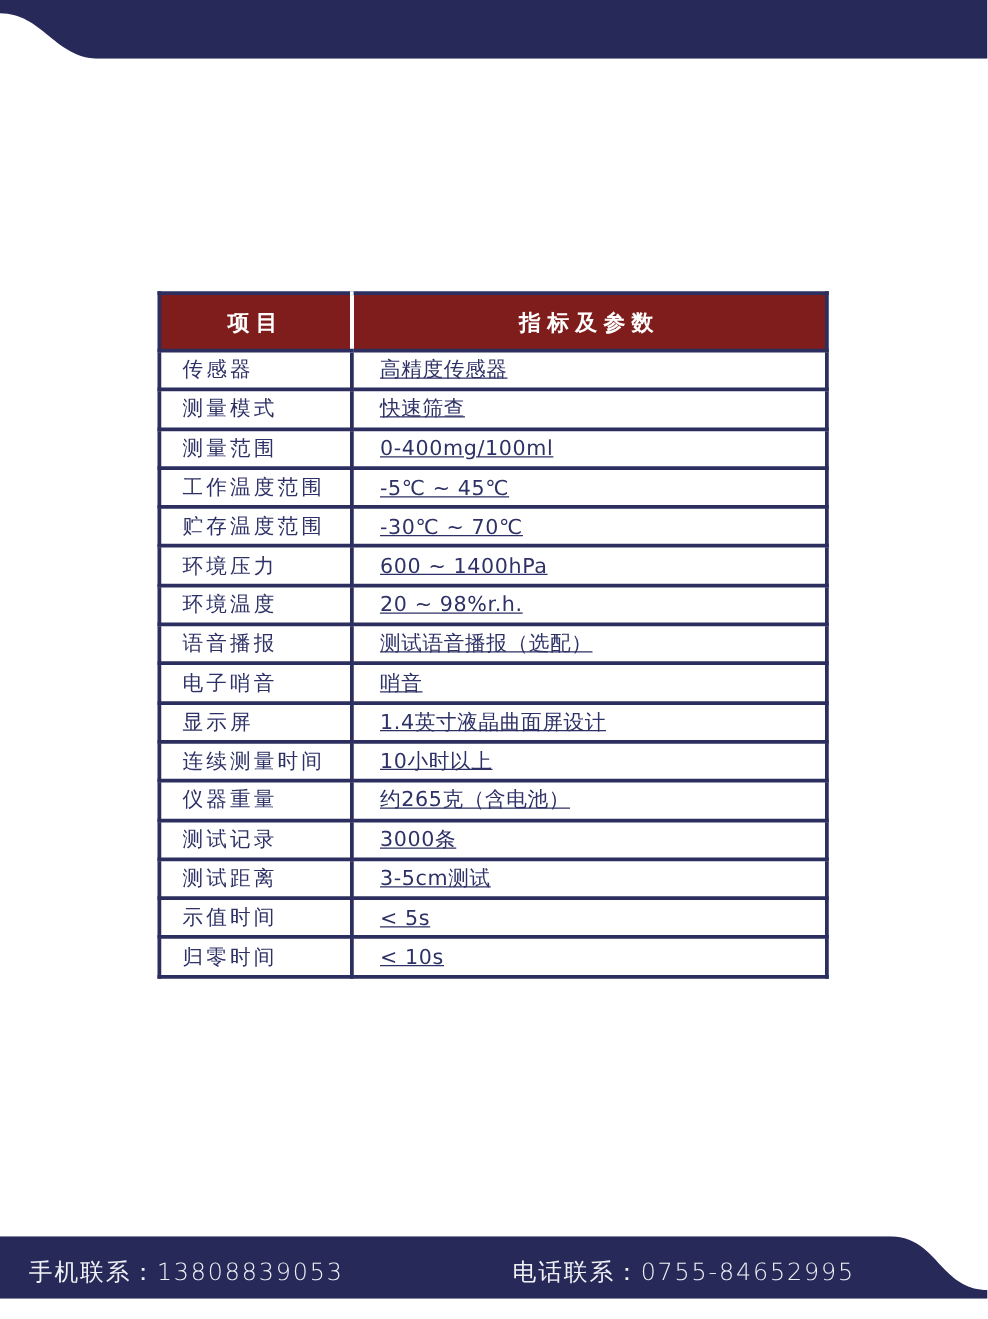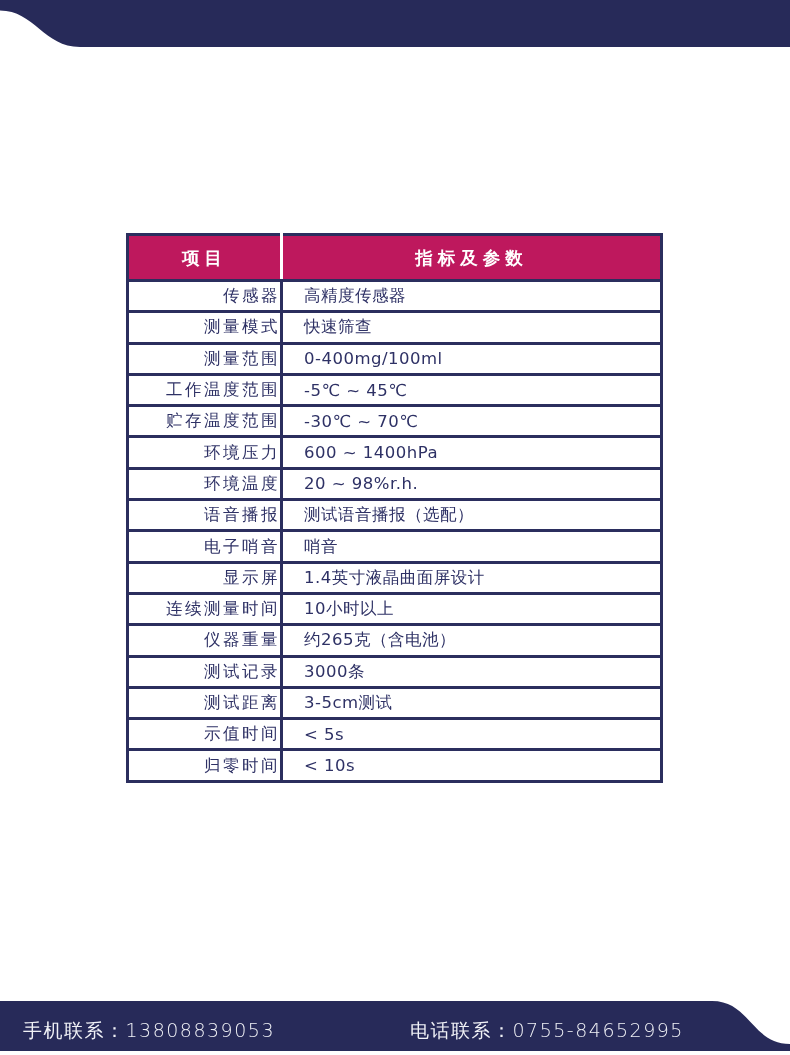--- a/index.html
+++ b/index.html
@@ -22,37 +22,37 @@
   
   .spec-table{
     position:absolute;left:126px;top:233px;width:534px;
     border-collapse:collapse;table-layout:fixed;
   }
   .spec-table th,.spec-table td{
     border:3px solid #2b2e5e;box-sizing:border-box;
     white-space:nowrap;overflow:hidden;
   }
   .spec-table th{
-    background:#be185d;color:#ffffff;height:46px;
+    background:#7f1d1d;color:#ffffff;height:46px;
     font-size:17.5px;font-weight:bold;letter-spacing:5px;text-align:center;
     padding:0;
     margin-top:40px;
   }
   .spec-table th.col-item{border-right:3px solid #ffffff;}
   .spec-table td{
     height:31.3px;background:#ffffff;color:#2e3165;
     font-size:16.5px;text-align:left;vertical-align:middle;
   }
-  .spec-table td.col-item{padding:0 0 0 17px;letter-spacing:2.5px;text-align:right;}
-  .spec-table td.col-val{padding:0 0 0 21px;letter-spacing:0.5px;}
+  .spec-table td.col-item{padding:0 0 0 17px;letter-spacing:2.5px;}
+  .spec-table td.col-val{padding:0 0 0 21px;letter-spacing:0.5px;text-decoration:underline;}
   .w-item{width:154px;}
   .w-val{width:380px;}
 
   
-  .footer{position:absolute;left:0;bottom:4px;width:790px;height:50px;}
+  .footer{position:absolute;left:0;bottom:16px;width:790px;height:50px;}
   .footer-wave{position:absolute;inset:0;width:790px;height:50px;display:block;}
   .footer-text{
     position:absolute;top:4px;height:50px;line-height:50px;
     color:#f0f1f6;font-size:19px;letter-spacing:1.5px;font-weight:300;
   }
   .footer-text.mobile{left:23px;}
   .footer-text.phone{left:410px;}
 </style>
 </head>
 <body>

